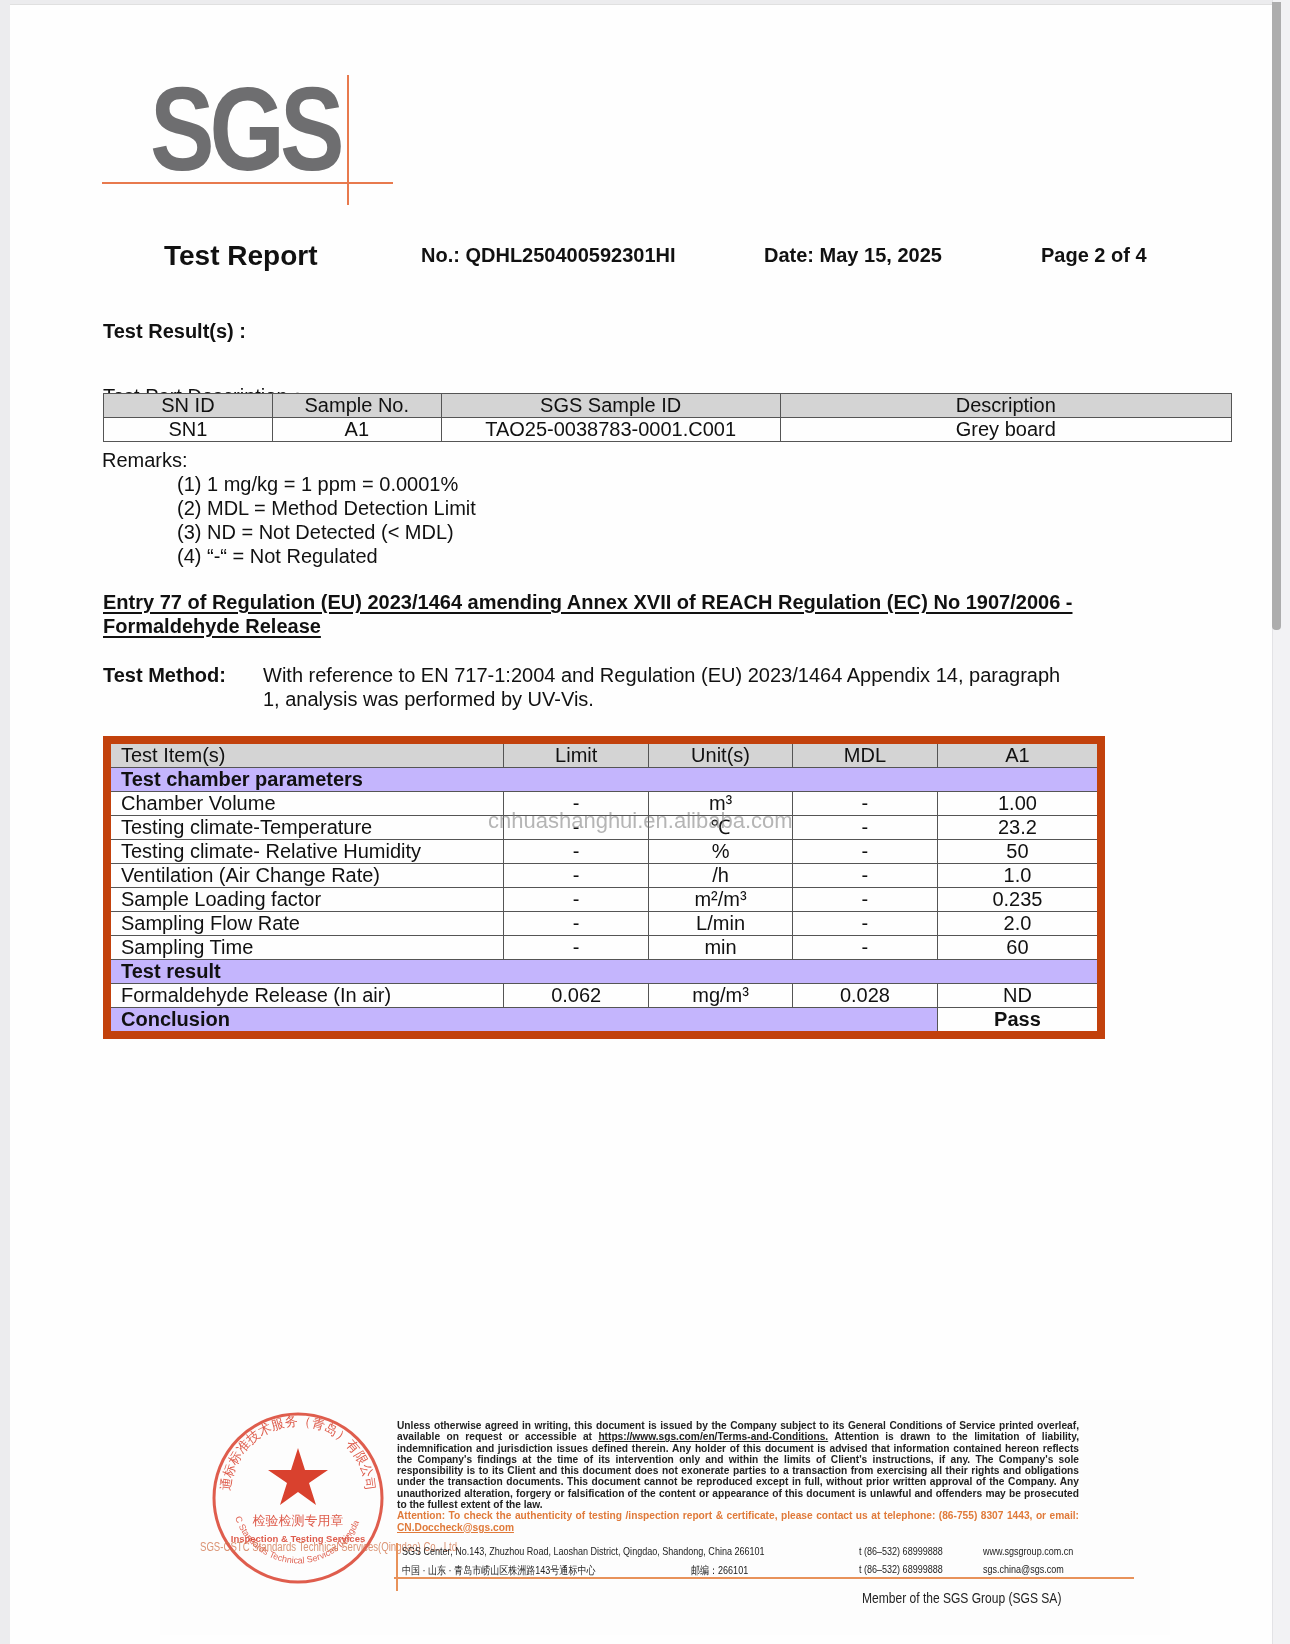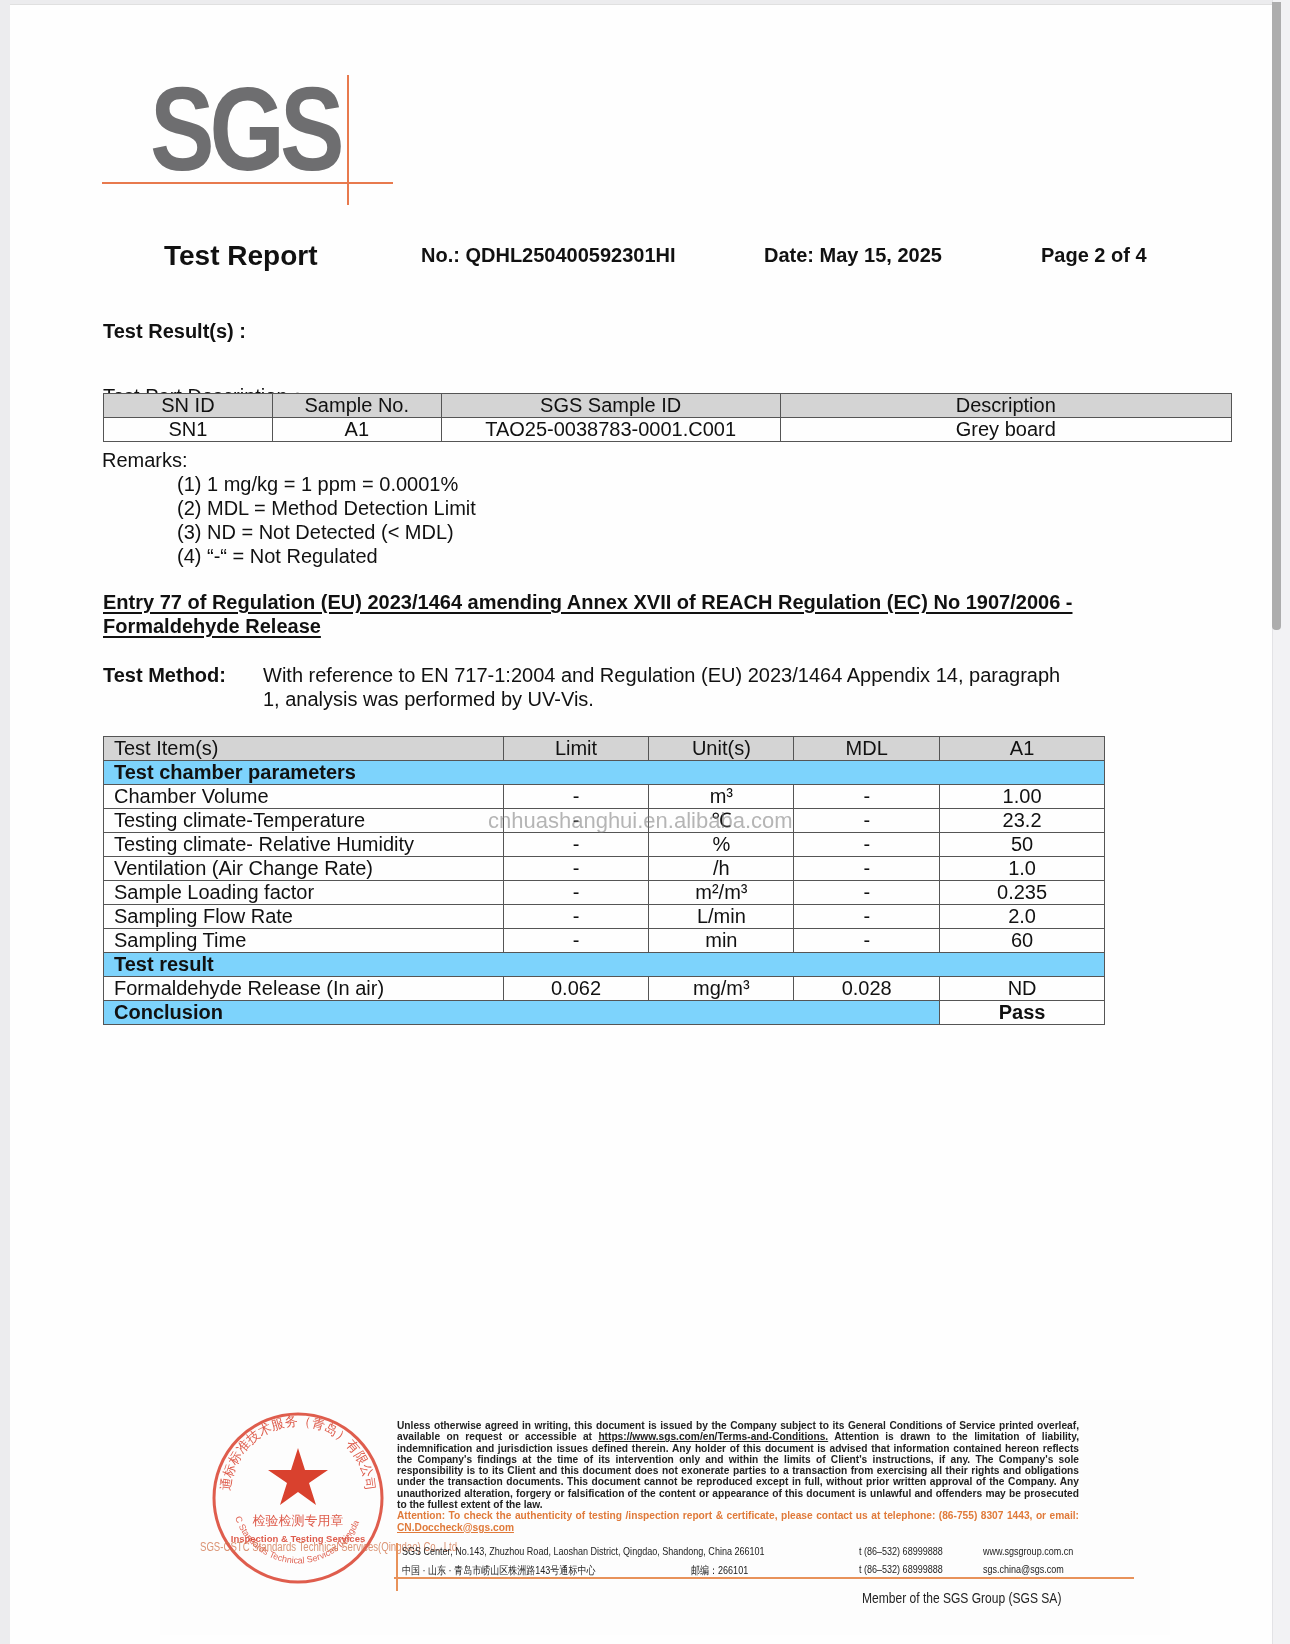--- a/index.html
+++ b/index.html
@@ -13,24 +13,24 @@
   .logo-v { left:347px; top:75px; width:2px; height:130px; background:#e87a4e; }
   .hdr { top:244px; font-weight:bold; font-size:20px; }
   .hdr-title { left:164px; top:240px; font-size:28px; font-weight:bold; }
   .bold { font-weight:bold; }
   .txt { font-size:20px; }
   table { border-collapse:collapse; position:absolute; font-family:"Liberation Sans", sans-serif; font-size:20px; }
   td, th { border:1px solid #555; padding:0; height:23px; line-height:23px; font-weight:normal; }
   th { background:#d4d4d4; }
   .t1 { left:103px; top:393px; width:1129px; }
   .t1 td, .t1 th { text-align:center; }
-  .t2 { left:103px; top:736px; width:1002px; border:1px solid #c2410c; }
+  .t2 { left:103px; top:736px; width:1002px; border:8px solid #c2410c; }
   .t2 td, .t2 th { text-align:center; }
   .t2 .left { text-align:left; padding-left:10px; }
-  .t2 .sec { font-weight:bold; text-align:left; padding-left:10px; background:#7dd3fc; }
+  .t2 .sec { font-weight:bold; text-align:left; padding-left:10px; background:#c4b5fd; }
   .watermark { left:488px; top:808px; font-size:22px; color:rgba(120,120,120,0.55); }
   .footer-box { position:absolute; left:160px; top:1400px; width:1010px; height:235px; background:#fdfdfd; }
   .disclaimer { left:397px; top:1420px; width:682px; font-size:10.2px; line-height:11.3px; font-weight:bold; color:#222; white-space:normal; text-align:justify; }
   .disclaimer a { color:#222; }
   .attention { color:#e07a3a; }
   .attention a { color:#e07a3a; }
   .addr { font-size:11px; color:#222; transform:scaleX(0.82); transform-origin:left top; }
   .foot-line { left:394px; top:1577px; width:740px; height:2px; background:#e8925a; }
   .foot-vline { left:396px; top:1543px; width:2px; height:48px; background:#e8925a; }
   .member { left:862px; top:1590px; font-size:14px; color:#222; transform:scaleX(0.86); transform-origin:left top; }

